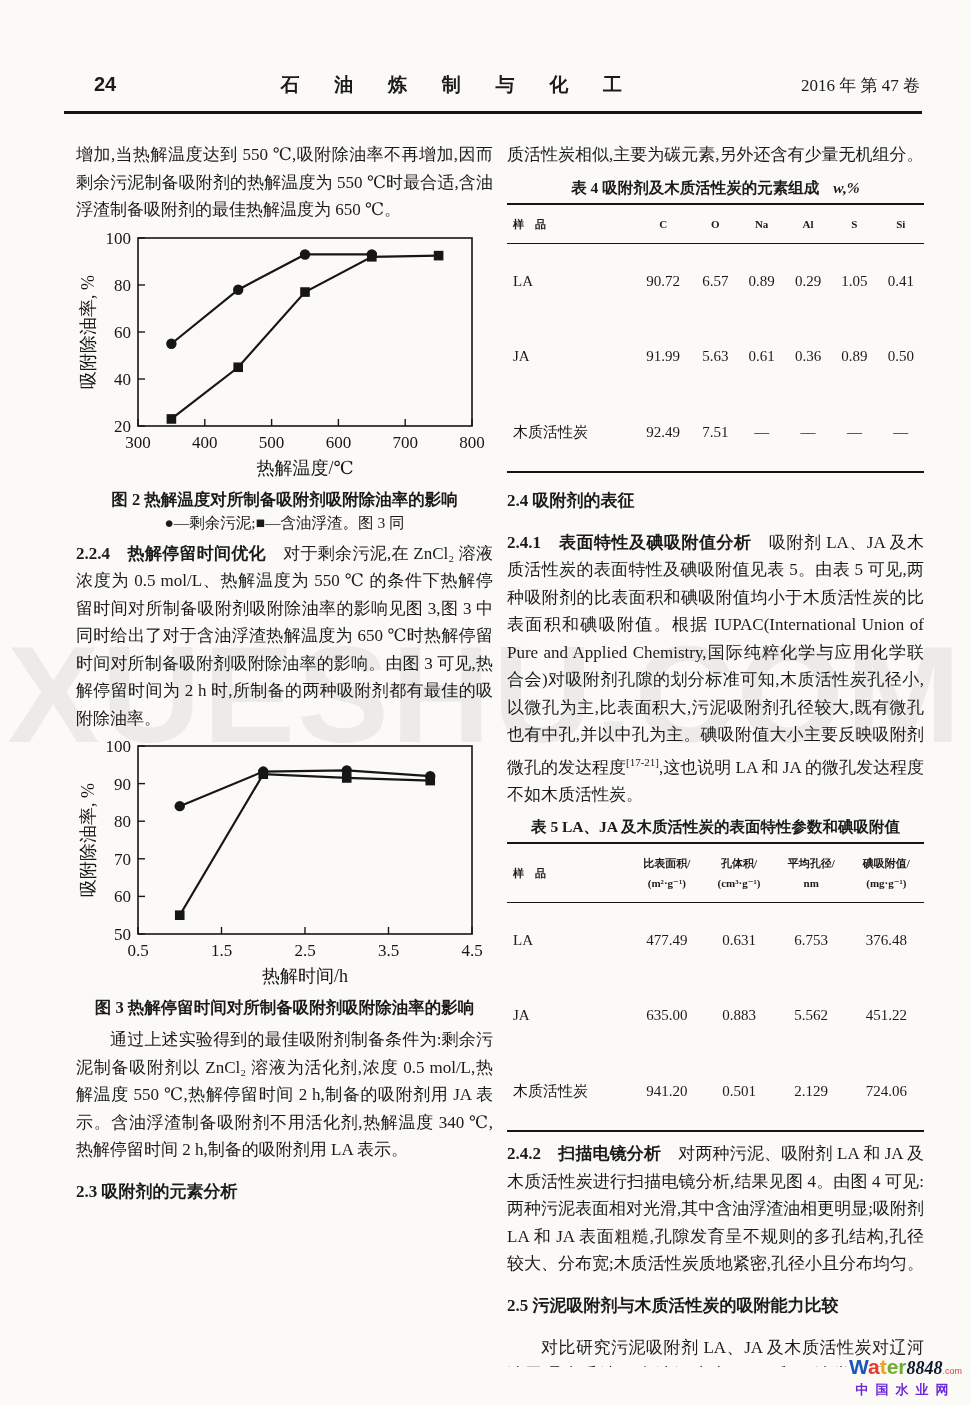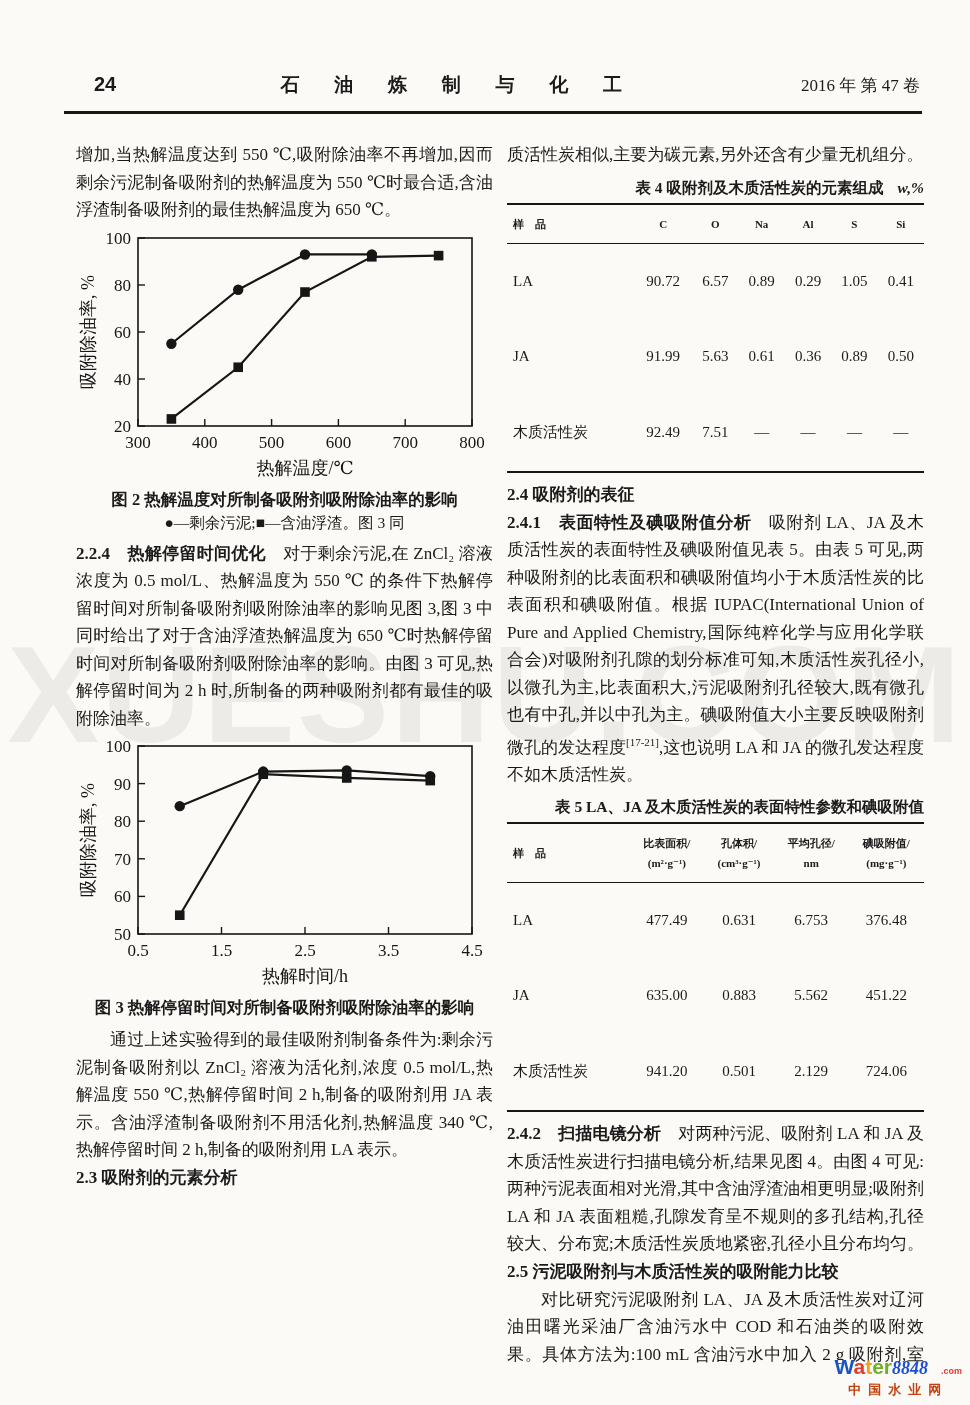--- a/index.html
+++ b/index.html
@@ -23,46 +23,46 @@
   .issue { font-size:17px; }
   .header-rule { position:absolute; top:111px; left:64px; width:858px; height:3px; background:#161616; }
   .columns {
     position:absolute; top:141px; left:76px; width:848px; height:1226px;
     display:flex; gap:14px; overflow:hidden;
   }
   .col { width:417px; }
   .para { font-size:17px; line-height:27.5px; text-align:justify; }
   .indent { text-indent:2em; }
   .b { font-weight:bold; }
-  .head-line { font-size:17px; line-height:28px; font-weight:bold; margin:0 0; }
+  .head-line { font-size:17px; line-height:28px; font-weight:bold; margin:14px 0; }
   .figure { margin:4px 0 6px; }
   .fig-caption { text-align:center; font-weight:bold; font-size:16.5px; line-height:24px; margin-top:2px; }
   .fig-legend { text-align:center; font-size:15.5px; line-height:22px; }
   svg text { font-family:"Liberation Serif","DejaVu Serif",serif; fill:#161616; }
-  .tbl-title { text-align:right; font-size:15.5px; font-weight:bold; line-height:22px; margin:8px 0 4px; }
+  .tbl-title { text-align:center; font-size:15.5px; font-weight:bold; line-height:22px; margin:8px 0 4px; }
   .tbl-title .unit { font-weight:bold; font-style:italic; margin-left:14px; }
   table.paper-table {
     width:100%; border-collapse:collapse;
     border-top:2.5px solid #161616; border-bottom:2.5px solid #161616;
     margin-bottom:8px;
   }
   table.paper-table th {
     font-size:11px; font-weight:bold; padding:9px 2px; text-align:center;
     border-bottom:1.5px solid #161616; white-space:pre-line; line-height:20px;
   }
   table.paper-table td { font-size:15px; padding:29px 2px; text-align:center; }
   table.paper-table .col-name { text-align:left; padding-left:6px; }
   .sup { vertical-align:super; font-size:11px; }
   .logo {
     position:absolute; right:8px; bottom:6px; text-align:center;
     font-family:"Liberation Sans","DejaVu Sans",sans-serif;
   }
   .logo-word { font-size:21px; font-weight:bold; line-height:20px; }
   .logo-num { font-size:18px; font-style:italic; font-family:"Liberation Serif",serif; font-weight:bold; }
-  .logo-com { font-size:9px; font-weight:bold;margin-left:13px; }
+  .logo-com { font-size:9px; font-weight:normal; }
   .logo-sub { font-size:13px; font-weight:bold; letter-spacing:7px; margin-top:2px; }
 </style>
 </head>
 <body>
 
 <div class="page">
 
   <div class="watermark">XUESHU.COM</div>
 
   <div class="header">
@@ -271,18 +271,18 @@
       <p class="para"><span class="b">2.4.2</span><span class="b">　</span><span class="b">扫描电镜分析</span><span>　</span><span>对两种污泥、吸附剂 LA 和 JA 及木质活性炭进行扫描电镜分析,结果见图 4。由图 4 可见:两种污泥表面相对光滑,其中含油浮渣油相更明显;吸附剂 LA 和 JA 表面粗糙,孔隙发育呈不规则的多孔结构,孔径较大、分布宽;木质活性炭质地紧密,孔径小且分布均匀。</span></p>
 
       <div class="head-line">2.5  污泥吸附剂与木质活性炭的吸附能力比较</div>
 
       <p class="para indent">对比研究污泥吸附剂 LA、JA 及木质活性炭对辽河油田曙光采油厂含油污水中 COD 和石油类的吸附效果。具体方法为:100 mL 含油污水中加入 2 g 吸附剂,室温下(28 ℃)于恒温振荡器上振荡吸附 2 h,过滤后测定吸附前后污水中 COD 和石油类的浓度变化,计算 COD 和石油类去除率,结果见表 6。由表 6 可见,两种污泥吸附剂吸附采油污水中的 COD 和石油类能力都强于木质活性炭,处理后的采油污水 COD、石油类含量均达</p>
     </div>
   </div>
 
   <div class="logo">
     <div>
-      <span class="logo-word"><span style="color: rgb(26, 86, 192);">W</span><span style="color: rgb(226, 59, 46);">a</span><span style="color: rgb(242, 163, 26);">t</span><span style="color: rgb(111, 174, 43);">er</span></span><span class="logo-num" style="color: #1d4ed8;">8848</span><span class="logo-com" style="color: rgb(226, 59, 46);">.com</span>
+      <span class="logo-word"><span style="color: rgb(26, 86, 192);">W</span><span style="color: rgb(226, 59, 46);">a</span><span style="color: rgb(242, 163, 26);">t</span><span style="color: rgb(111, 174, 43);">er</span></span><span class="logo-num" style="color: #0f172a;">8848</span><span class="logo-com" style="color: rgb(226, 59, 46);">.com</span>
     </div>
-    <div class="logo-sub" style="color: #c2410c;">中国水业网</div>
+    <div class="logo-sub" style="color: #6d28d9;">中国水业网</div>
   </div>
 
 </div>
 
 </body></html>

